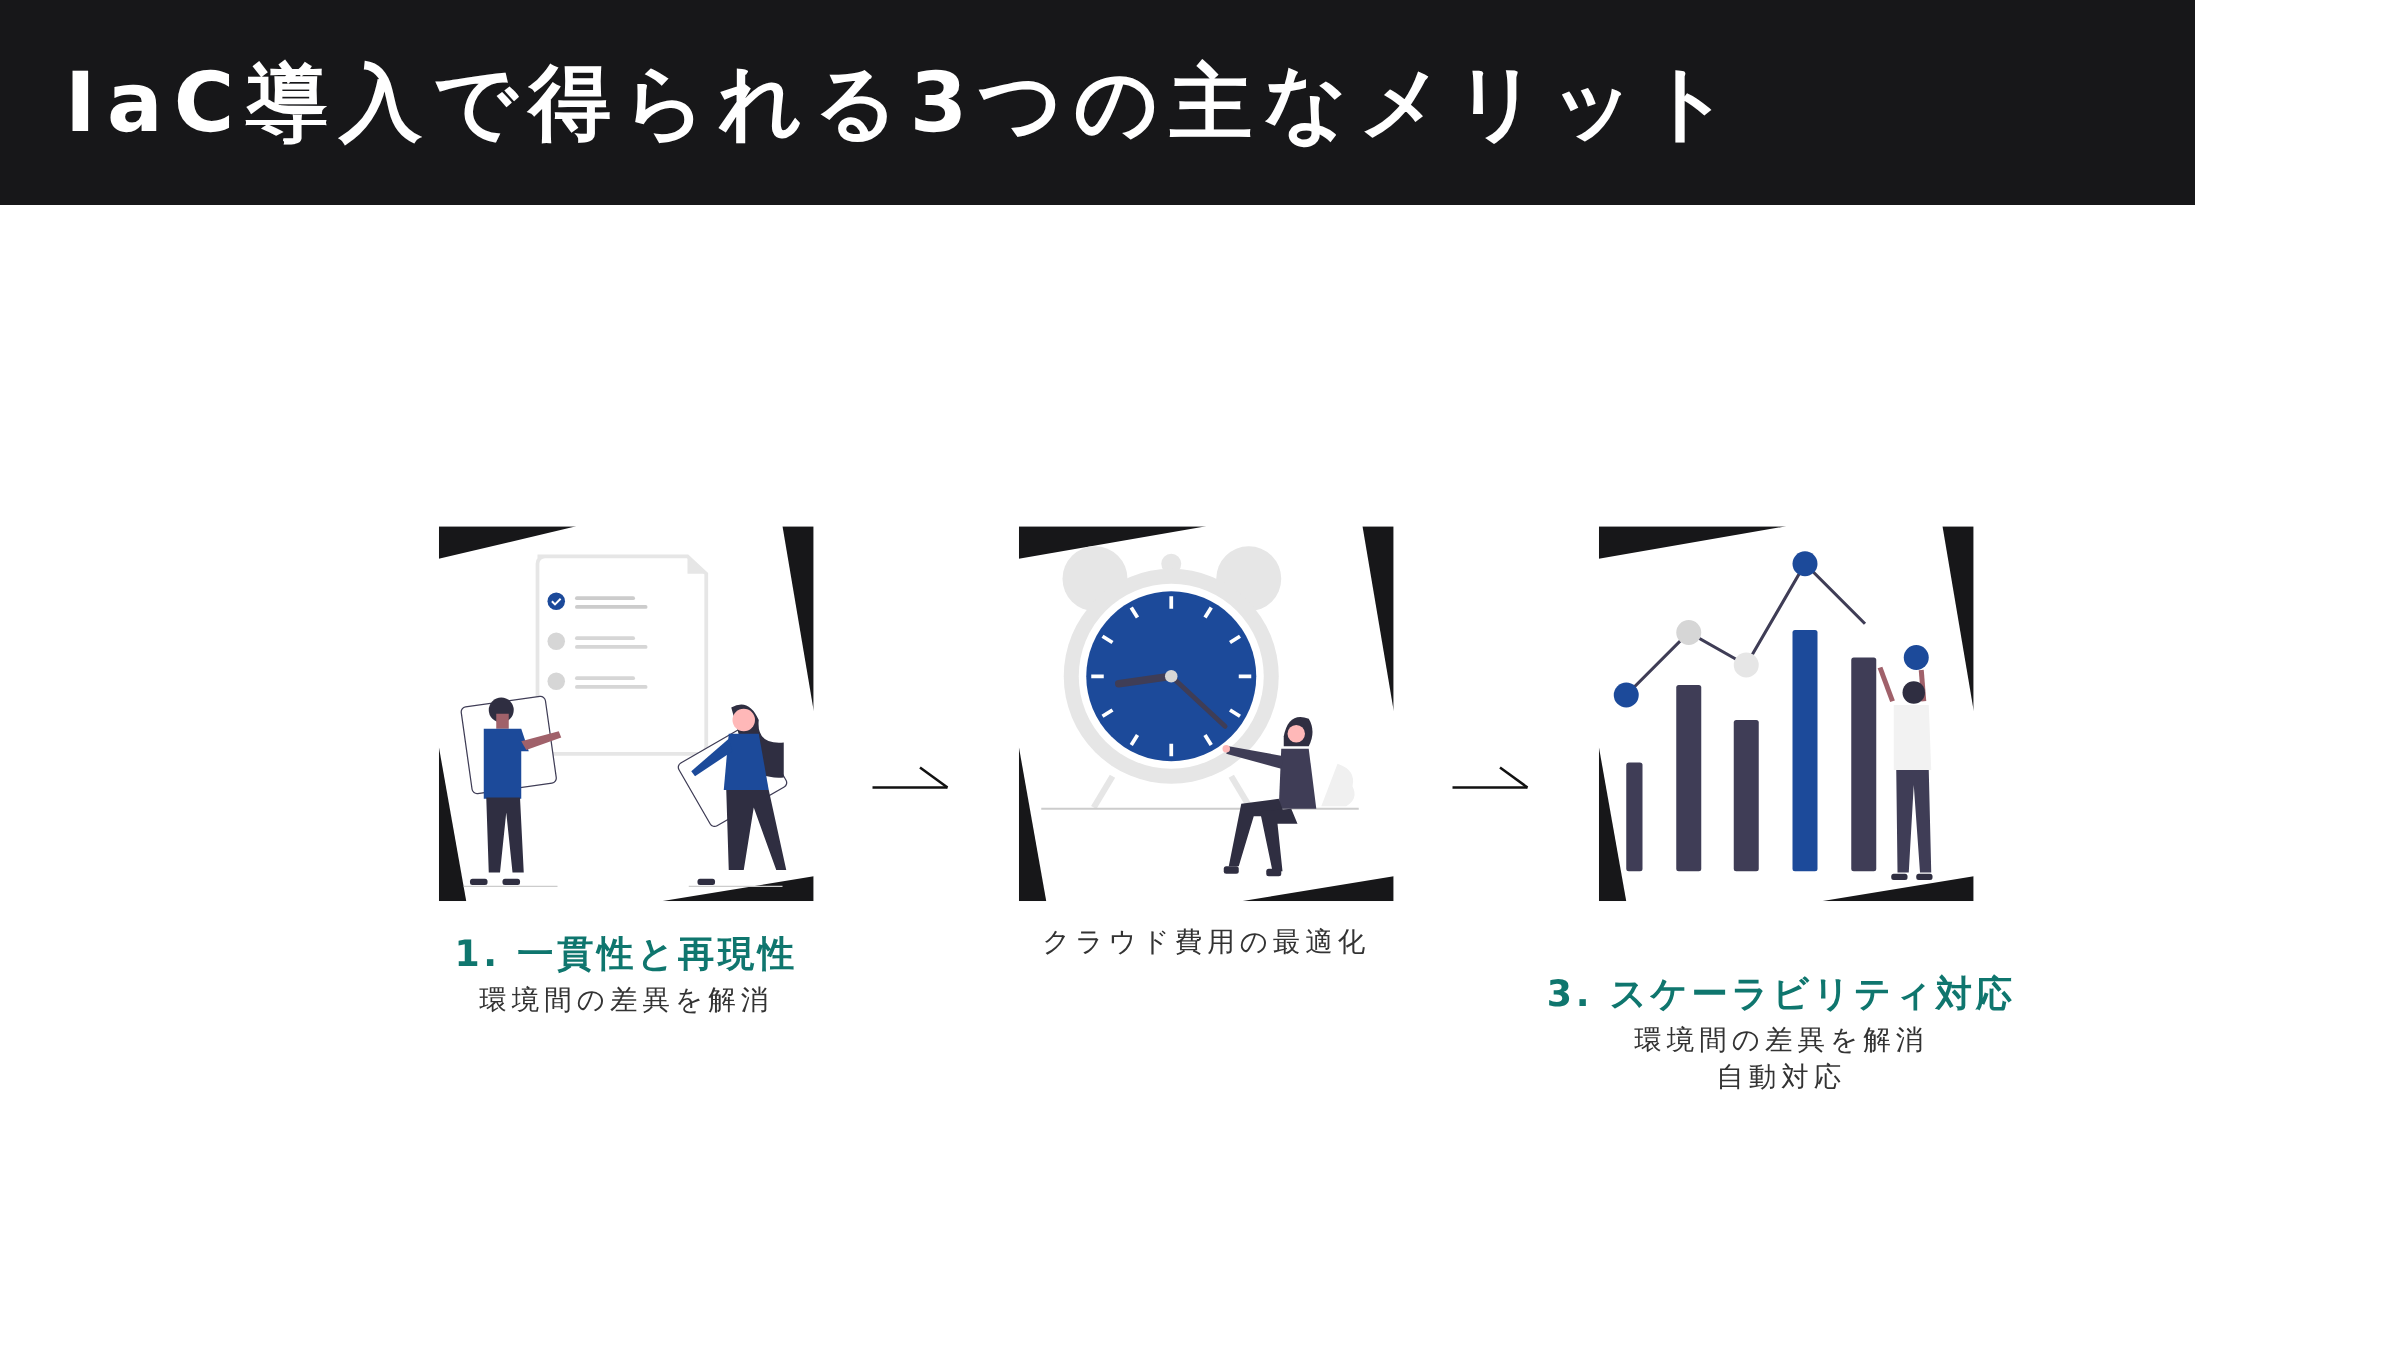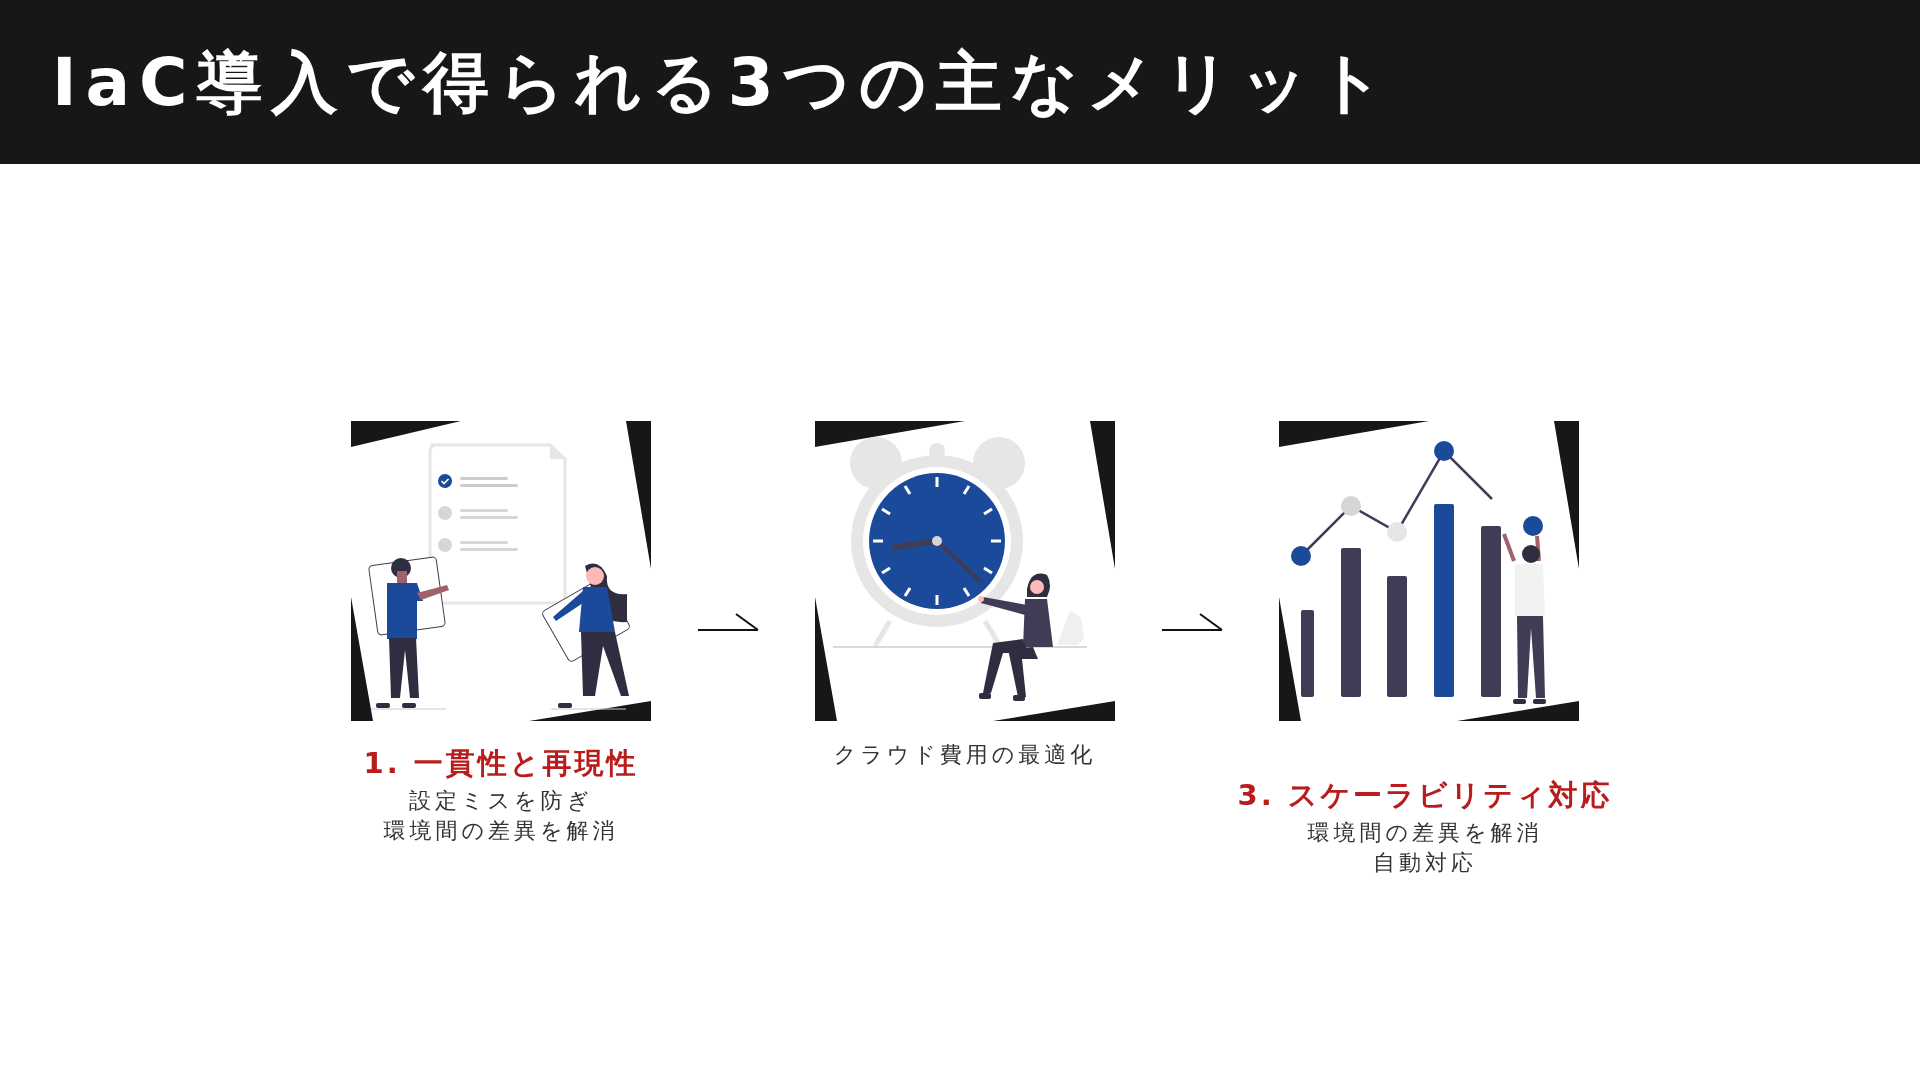--- a/index.html
+++ b/index.html
@@ -1,40 +1,40 @@
 <!DOCTYPE html>
 <html><head>
   <meta charset="utf-8">
   <style>
     * { box-sizing: border-box; margin: 0; padding: 0; }
     html, body { width: 1920px; height: 1080px; background: #ffffff; overflow: hidden; }
     body { position: relative; font-family: "DejaVu Sans", "Liberation Sans", sans-serif; }
 
     .header {
-      position: absolute; left: 0; top: 0; width: 1920px; height: 164px;
+      position: absolute; left: 0; top: 0; width: 1756px; height: 164px;
       background: #171719;
     }
     .header-title {
       position: absolute; left: 52px; top: 38px;
       color: #ffffff; font-size: 66px; font-weight: bold;
       letter-spacing: 9px; line-height: 90px; white-space: nowrap;
     }
 
     .card {
       position: absolute; top: 421px; width: 300px; height: 300px;
       background: #ffffff; overflow: hidden;
     }
     .card svg.frame { position: absolute; left: 0; top: 0; width: 300px; height: 300px; }
     .card svg.illus { position: absolute; left: 0; top: 0; width: 300px; height: 300px; }
 
     .caption {
       position: absolute; top: 740px; width: 440px; text-align: center;
     }
     .caption-title {
-      display: block; font-size: 29px; font-weight: bold; color: #b91c1c;
+      display: block; font-size: 29px; font-weight: bold; color: #0f766e;
       letter-spacing: 3px; line-height: 46px; white-space: nowrap;
     }
     .caption-line {
       display: block; font-size: 22px; color: #333333;
       letter-spacing: 4px; line-height: 30px; white-space: nowrap;
     }
 
     .arrow { position: absolute; top: 605px; width: 70px; height: 40px; }
   </style>
 </head>
@@ -168,21 +168,20 @@
     <circle cx="252" cy="133" r="9" fill="#2f2e41"></circle>
     <path d="M236,143 h28 l2,52 h-30z" fill="#f2f2f2"></path>
     <path d="M238,195 h26 l2,82 h-9 l-5,-70 l-4,70 h-9z" fill="#3f3d56"></path>
     <rect x="234" y="278" width="13" height="5" rx="2" fill="#2f2e41"></rect>
     <rect x="254" y="278" width="13" height="5" rx="2" fill="#2f2e41"></rect>
   </svg>
 </div>
 
 <div class="caption" style="left:281px;">
   <span class="caption-title">1. 一貫性と再現性</span>
-  <span class="caption-line">設定ミスを防ぎ</span>
   <span class="caption-line">環境間の差異を解消</span>
 </div>
 
 <div class="caption" style="left:745px;">
   <span class="caption-line">クラウド費用の最適化</span>
 </div>
 
 <div class="caption" style="left:1205px;margin-top:32px;">
   <span class="caption-title">3. スケーラビリティ対応</span>
   <span class="caption-line">環境間の差異を解消</span>

